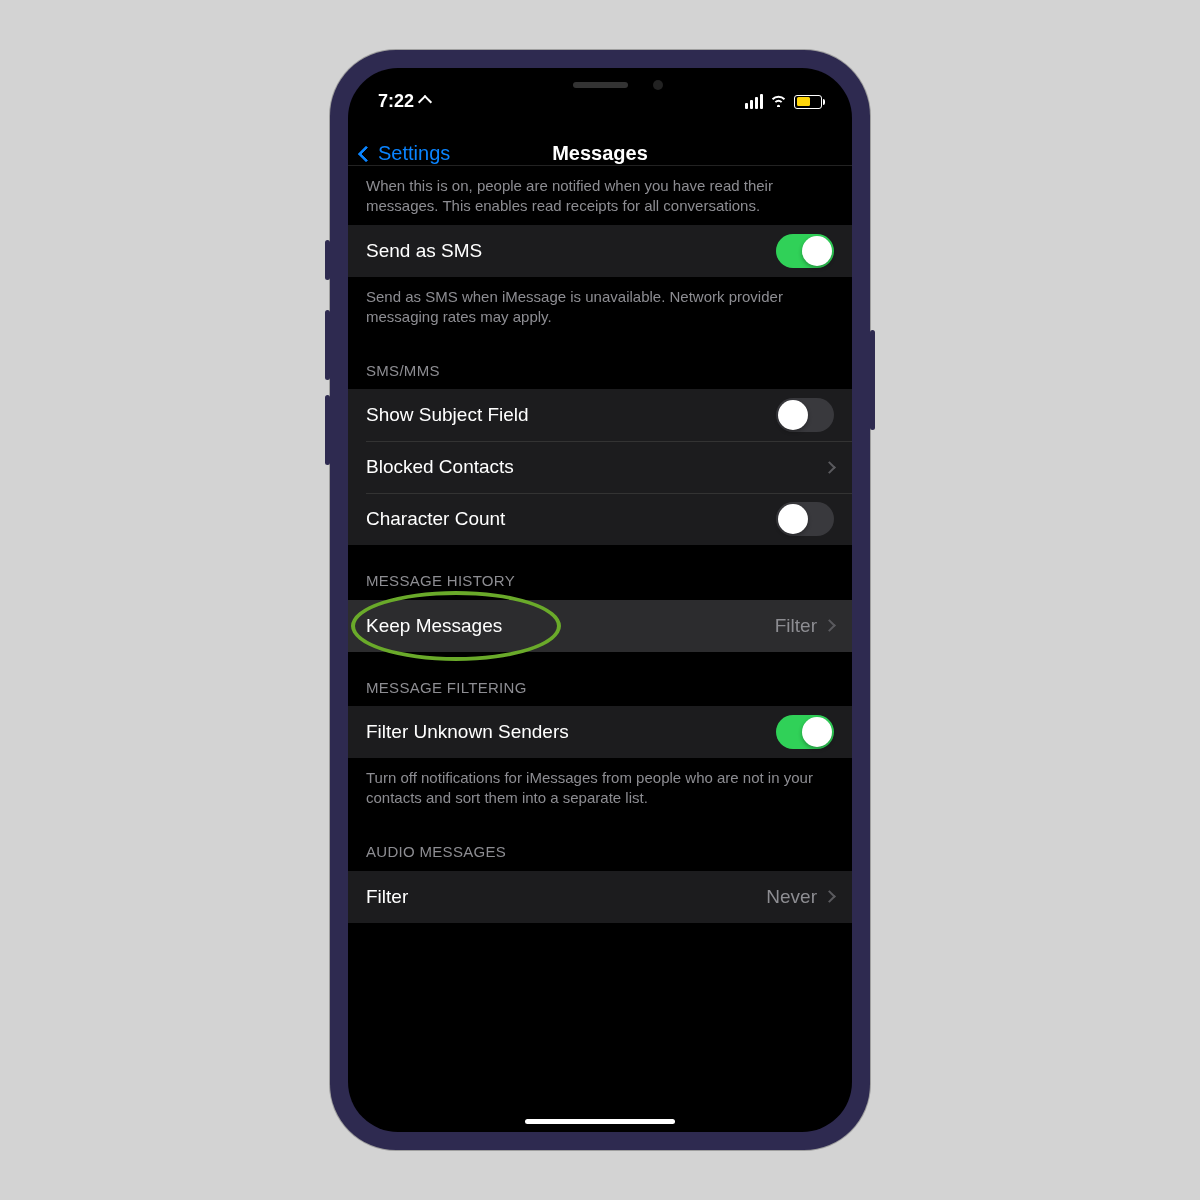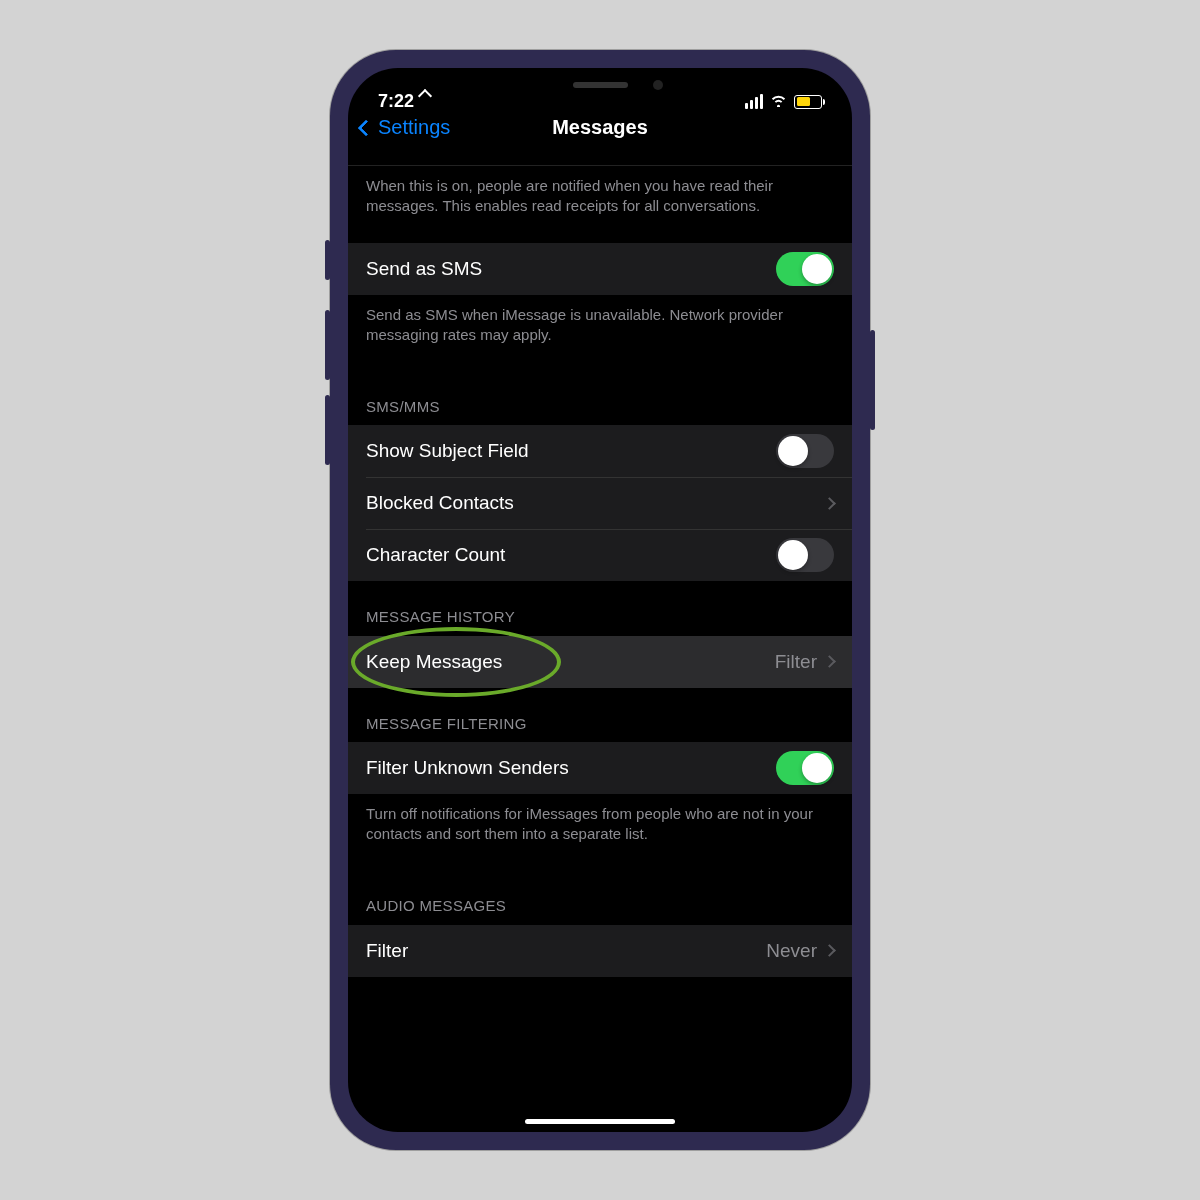--- a/index.html
+++ b/index.html
@@ -76,21 +76,21 @@
 
     .status-bar {
       height: 48px;
       display: flex;
       align-items: flex-end;
       justify-content: space-between;
       padding: 0 30px 4px 30px;
       font-size: 18px;
       font-weight: 600;
     }
-    .status-left { display: flex; gap: 6px; }
+    .status-left { display: flex; align-items: center; gap: 6px; }
     .status-right { display: flex; align-items: center; gap: 6px; }
 
     .nav-arrow {
       display: inline-block;
       transform: rotate(-45deg);
       width: 10px;
       height: 10px;
       border-top: 2px solid #fff;
       border-right: 2px solid #fff;
     }
@@ -112,21 +112,21 @@
     }
     .battery-icon::after {
       content:""; position:absolute; right:-4px; top:3px;
       width:2.5px; height:6px; background:#fff; border-radius:0 2px 2px 0;
     }
     .battery-fill { width: 60%; height:100%; background:#ffd60a; border-radius:1.5px;}
 
     .nav-header {
       height: 50px;
       display: flex;
-      align-items: flex-start;
+      align-items: flex-end;
       position: relative;
       border-bottom: 0.5px solid #222;
       padding: 0 12px;
     }
     .back-btn {
       display: flex;
       align-items: center;
       color: #0a84ff;
       font-size: 20px;
       gap: 4px;
@@ -148,21 +148,21 @@
     }
 
     .content {
       overflow-y: hidden;
       height: calc(100% - 48px - 50px);
     }
 
     .section-footer, .section-header {
       color: #8d8d92;
       font-size: 15px;
-      padding: 10px 18px 26px 18px;
+      padding: 10px 18px 8px 18px;
       line-height: 1.35;
     }
     .section-header {
       text-transform: uppercase;
       font-size: 15px;
       letter-spacing: 0.3px;
       padding-top: 26px;
       padding-bottom: 8px;
     }
 

